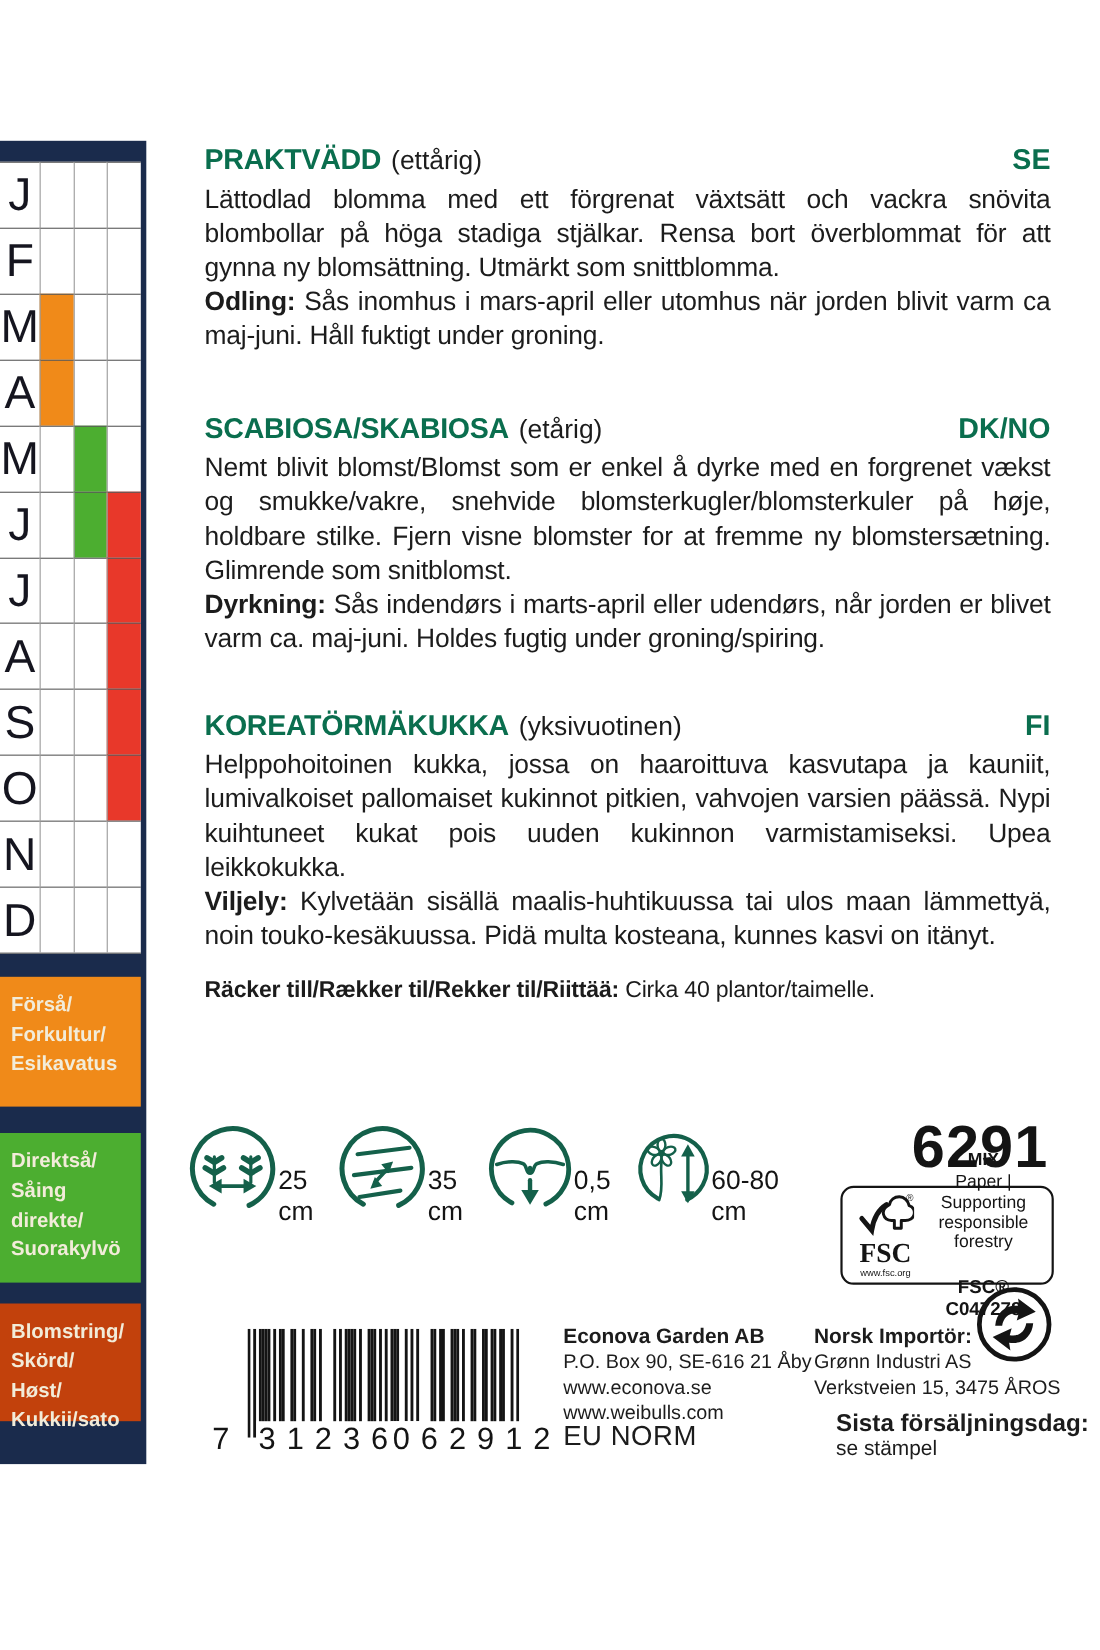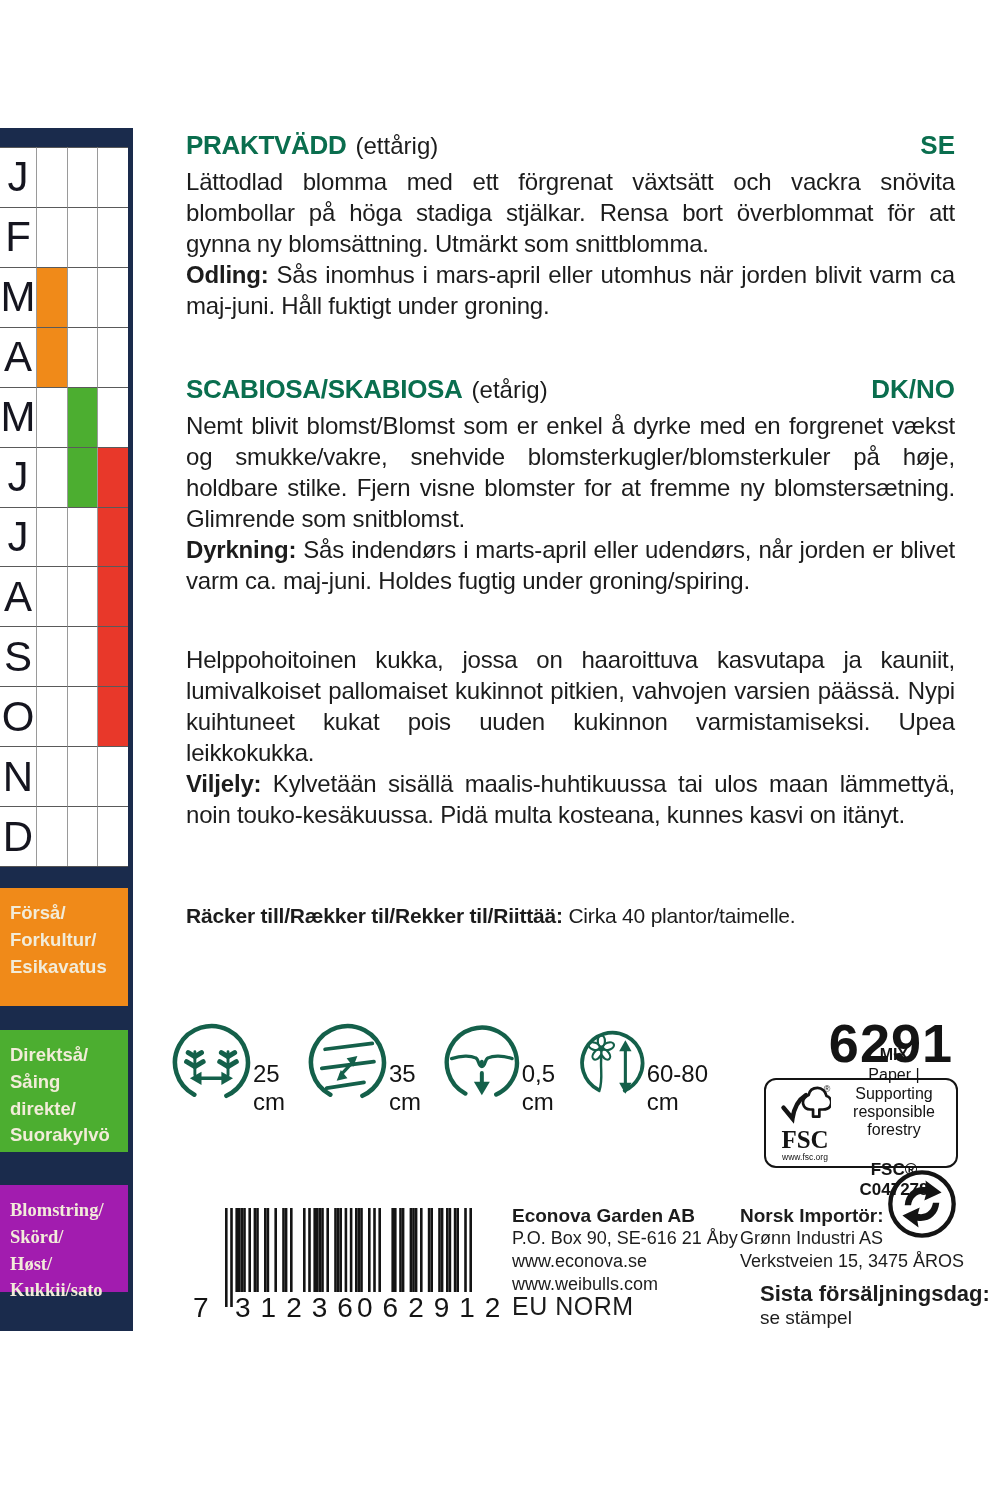--- a/index.html
+++ b/index.html
@@ -15,33 +15,33 @@
   .cal-cell:nth-child(4n+1){border-left:none;}
   .cal-letter{display:flex;align-items:center;justify-content:center;
               font-size:42px;line-height:1;color:#15151f;}
   .c-orange{background:#f08a19;}
   .c-green{background:#4cae30;}
   .c-red{background:#e8382a;}
   .legend{position:absolute;left:0;width:128px;box-sizing:border-box;
           color:#f2ecd9;font-weight:700;font-size:18.5px;line-height:1.45;
           padding:12px 2px 0 10px;white-space:pre-line;}
   .legend-orange{top:760px;height:118px;background:#f08a19;}
-  .legend-green{top:902px;height:122px;background:#4cae30;}
-  .legend-red{top:1057px;height:107px;background:#a21caf;font-family:Liberation Serif, serif;}
+  .legend-green{top:902px;height:136px;background:#4cae30;}
+  .legend-red{top:1057px;height:107px;background:#c2410c;}
 
   
   .sec{position:absolute;left:186px;width:769px;}
   .sec-head{display:flex;align-items:baseline;margin-bottom:5px;}
   .sec-name{font-weight:700;font-size:26px;color:#0a6e4e;letter-spacing:-0.3px;}
   .sec-form{margin-left:9px;font-size:24px;color:#1c1c1c;}
   .sec-lang{margin-left:auto;font-weight:700;font-size:26px;color:#0a6e4e;}
   .sec p{margin:0;font-size:24px;line-height:31px;text-align:justify;letter-spacing:-0.2px;}
   .care-label{font-weight:700;}
 
-  .yield{position:absolute;left:186px;top:888px;font-size:21px;letter-spacing:-0.2px;margin-top:16px;}
+  .yield{position:absolute;left:186px;top:888px;font-size:21px;letter-spacing:-0.2px;}
   .yield b{font-weight:700;}
 
   
   .icons-row{position:absolute;left:170px;top:1014px;display:flex;}
   .icon-group{width:136px;display:flex;flex-direction:row;align-items:flex-end;}
   .icon-group svg{width:102px;height:102px;}
   .icon-label{margin-top:8px;font-size:24px;color:#141414;}
 
   
   .item-number{position:absolute;top:1012px;right:47px;font-size:54px;font-weight:700;
@@ -162,20 +162,25 @@
     <div class="sec-head">
       <span class="sec-name">SCABIOSA/SKABIOSA</span>
       <span class="sec-form">(etårig)</span>
       <span class="sec-lang">DK/NO</span>
     </div>
     <p>Nemt blivit blomst/Blomst som er enkel å dyrke med en forgrenet vækst og smukke/vakre, snehvide blomsterkugler/blomsterkuler på høje, holdbare stilke. Fjern visne blomster for at fremme ny blomstersætning. Glimrende som snitblomst.</p>
     <p><span class="care-label">Dyrkning:</span> <span>Sås indendørs i marts-april eller udendørs, når jorden er blivet varm ca. maj-juni. Holdes fugtig under groning/spiring.</span></p>
   </section>
 
   <section class="sec" style="top:644px">
+    <div class="sec-head">
+      <span class="sec-name">KOREATÖRMÄKUKKA</span>
+      <span class="sec-form">(yksivuotinen)</span>
+      <span class="sec-lang">FI</span>
+    </div>
     <p>Helppohoitoinen kukka, jossa on haaroittuva kasvutapa ja kauniit, lumivalkoiset pallomaiset kukinnot pitkien, vahvojen varsien päässä. Nypi kuihtuneet kukat pois uuden kukinnon varmistamiseksi. Upea leikkokukka.</p>
     <p><span class="care-label">Viljely:</span> <span>Kylvetään sisällä maalis-huhtikuussa tai ulos maan lämmettyä, noin touko-kesäkuussa. Pidä multa kosteana, kunnes kasvi on itänyt.</span></p>
   </section>
 
   <div class="yield">
     <b>Räcker till/Rækker til/Rekker til/Riittää:</b>
     <span>Cirka 40 plantor/taimelle.</span>
   </div>
 
   <div class="icons-row">

